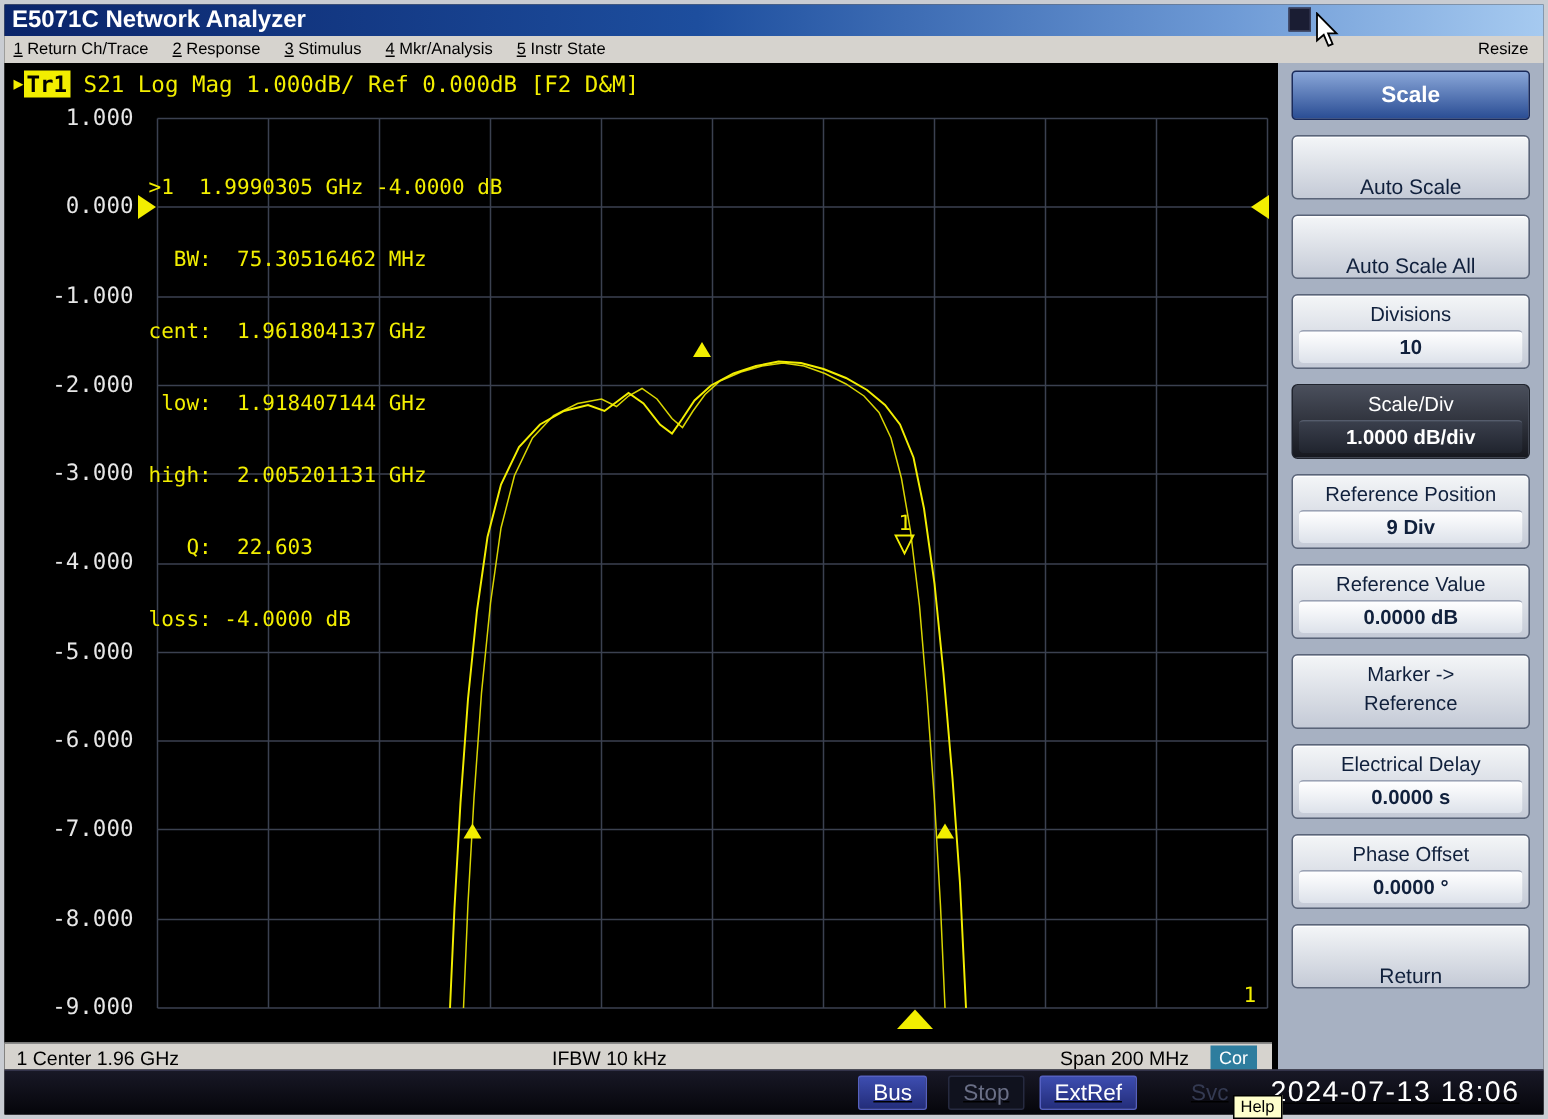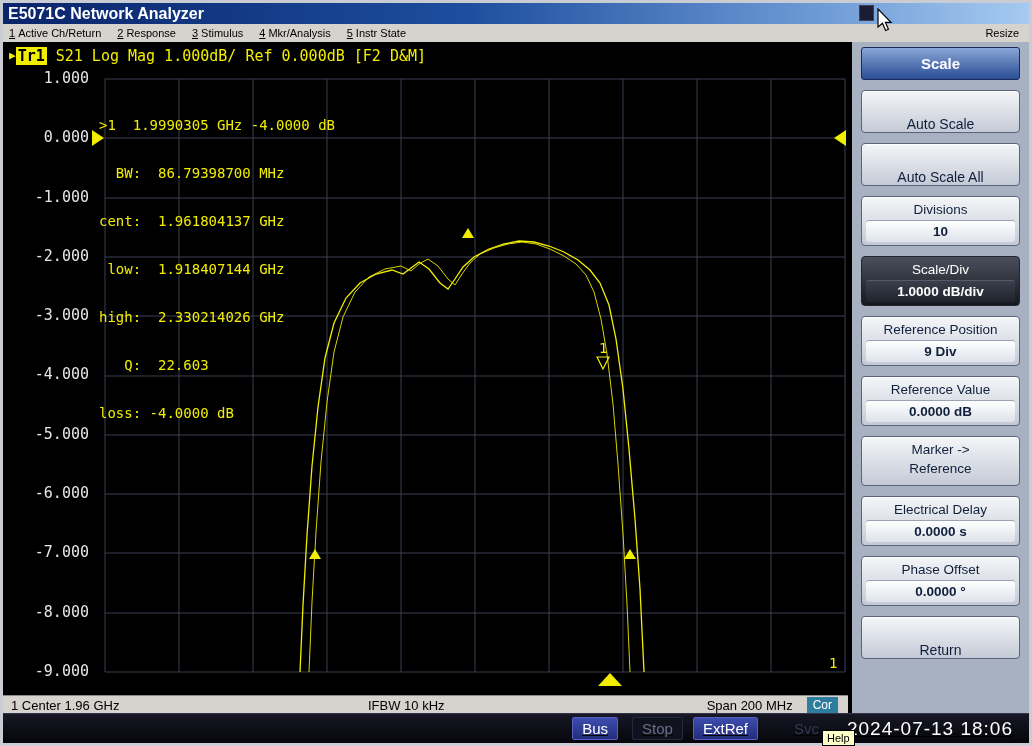--- a/index.html
+++ b/index.html
@@ -84,40 +84,40 @@
 <body>
 
 <div class="window">
 
   <div class="titlebar">
     <span class="title">E5071C Network Analyzer</span>
     <span class="title-ctrl"></span>
   </div>
 
   <div class="menubar">
-    <span class="menu-item"><span class="num">1</span><span class="lbl">Active Ch/Return</span></span>
+    <span class="menu-item"><span class="num">1</span><span class="lbl">Return Ch/Trace</span></span>
     <span class="menu-item"><span class="num">2</span><span class="lbl">Response</span></span>
     <span class="menu-item"><span class="num">3</span><span class="lbl">Stimulus</span></span>
     <span class="menu-item"><span class="num">4</span><span class="lbl">Mkr/Analysis</span></span>
     <span class="menu-item"><span class="num">5</span><span class="lbl">Instr State</span></span>
     <span class="menu-resize">Resize</span>
   </div>
 
   <div class="main">
 
     <div class="plot">
 
       <div class="trace-header"><span class="tr-arrow">▶</span><span class="tr-badge">Tr1</span><span> S21 Log Mag 1.000dB/ Ref 0.000dB [F2 D&amp;M]</span></div>
 
       <div class="marker-info">
         <div>&gt;1  1.9990305 GHz -4.0000 dB</div>
-        <div>  BW:  86.79398700 MHz</div>
+        <div>  BW:  75.30516462 MHz</div>
         <div>cent:  1.961804137 GHz</div>
         <div> low:  1.918407144 GHz</div>
-        <div>high:  2.330214026 GHz</div>
+        <div>high:  2.005201131 GHz</div>
         <div>   Q:  22.603</div>
         <div>loss: -4.0000 dB</div>
       </div>
 
       <div class="ylabel" style="top:27px">1.000</div>
       <div class="ylabel" style="top:86px">0.000</div>
       <div class="ylabel" style="top:146px">-1.000</div>
       <div class="ylabel" style="top:205px">-2.000</div>
       <div class="ylabel" style="top:264px">-3.000</div>
       <div class="ylabel" style="top:323px">-4.000</div>

